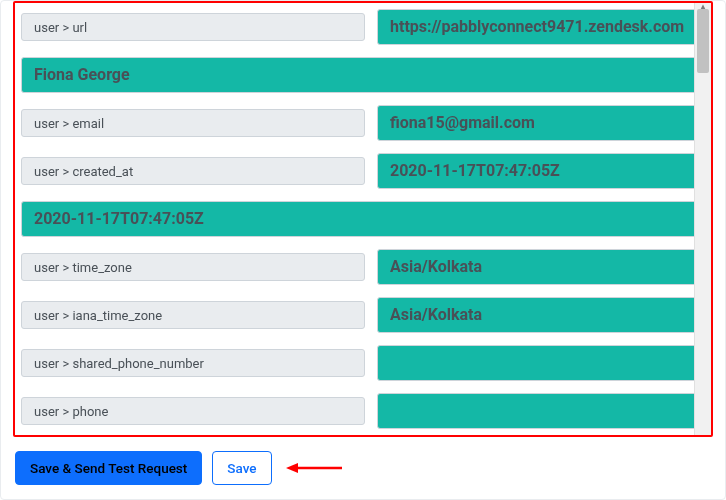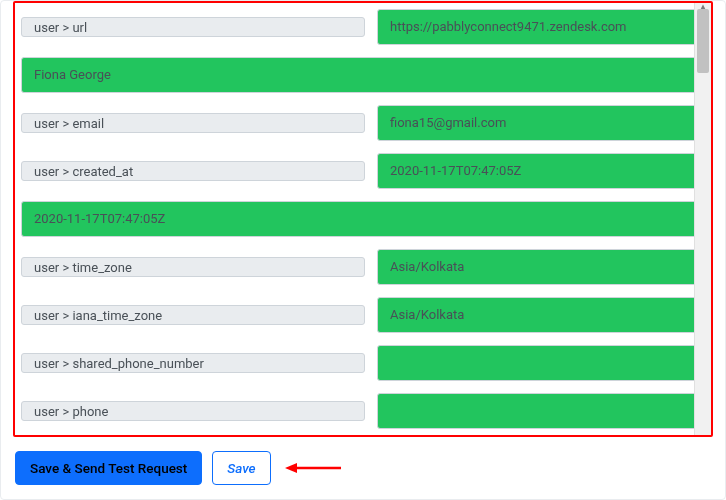--- a/index.html
+++ b/index.html
@@ -46,38 +46,39 @@
       padding-top: 6px;
     }
     .field-key {
       flex: 0 0 344px;
       background: #e9ecef;
       border: 1px solid #ced4da;
       border-radius: 3px;
       padding: 9px 12px;
       color: #495057;
       font-size: 13px;
-      height: 20px;
+      height: 28px;
       display: flex;
       align-items: center;
       position: relative;
     }
     .field-value {
       flex: 1 1 auto;
-      background: #22c55e;
+      background: #14b8a6;
       border: 1px solid #ced4da;
       border-radius: 3px;
       padding: 9px 12px;
       color: #495057;
-      font-size: 13px;
+      font-size: 16px;
       height: 36px;
       resize: both;
       overflow: hidden;
       font-family: inherit;
       line-height: 16px;
+      font-weight: bold;
     }
     .field-value::placeholder {
       color: #6c757d;
     }
     .button-row {
       display: flex;
       align-items: center;
       gap: 10px;
       margin-top: 14px;
       padding-left: 2px;
@@ -96,21 +97,20 @@
     .btn-outline {
       background: #ffffff;
       color: #0d6efd;
       border: 1px solid #0d6efd;
       border-radius: 4px;
       padding: 8px 14px;
       font-size: 13.5px;
       font-weight: 500;
       cursor: pointer;
       font-family: inherit;
-      font-style: italic;
     }
     .arrow {
       display: flex;
       align-items: center;
       margin-left: 4px;
     }
     .scroll-track {
       position: absolute;
       right: 0;
       top: 0;

